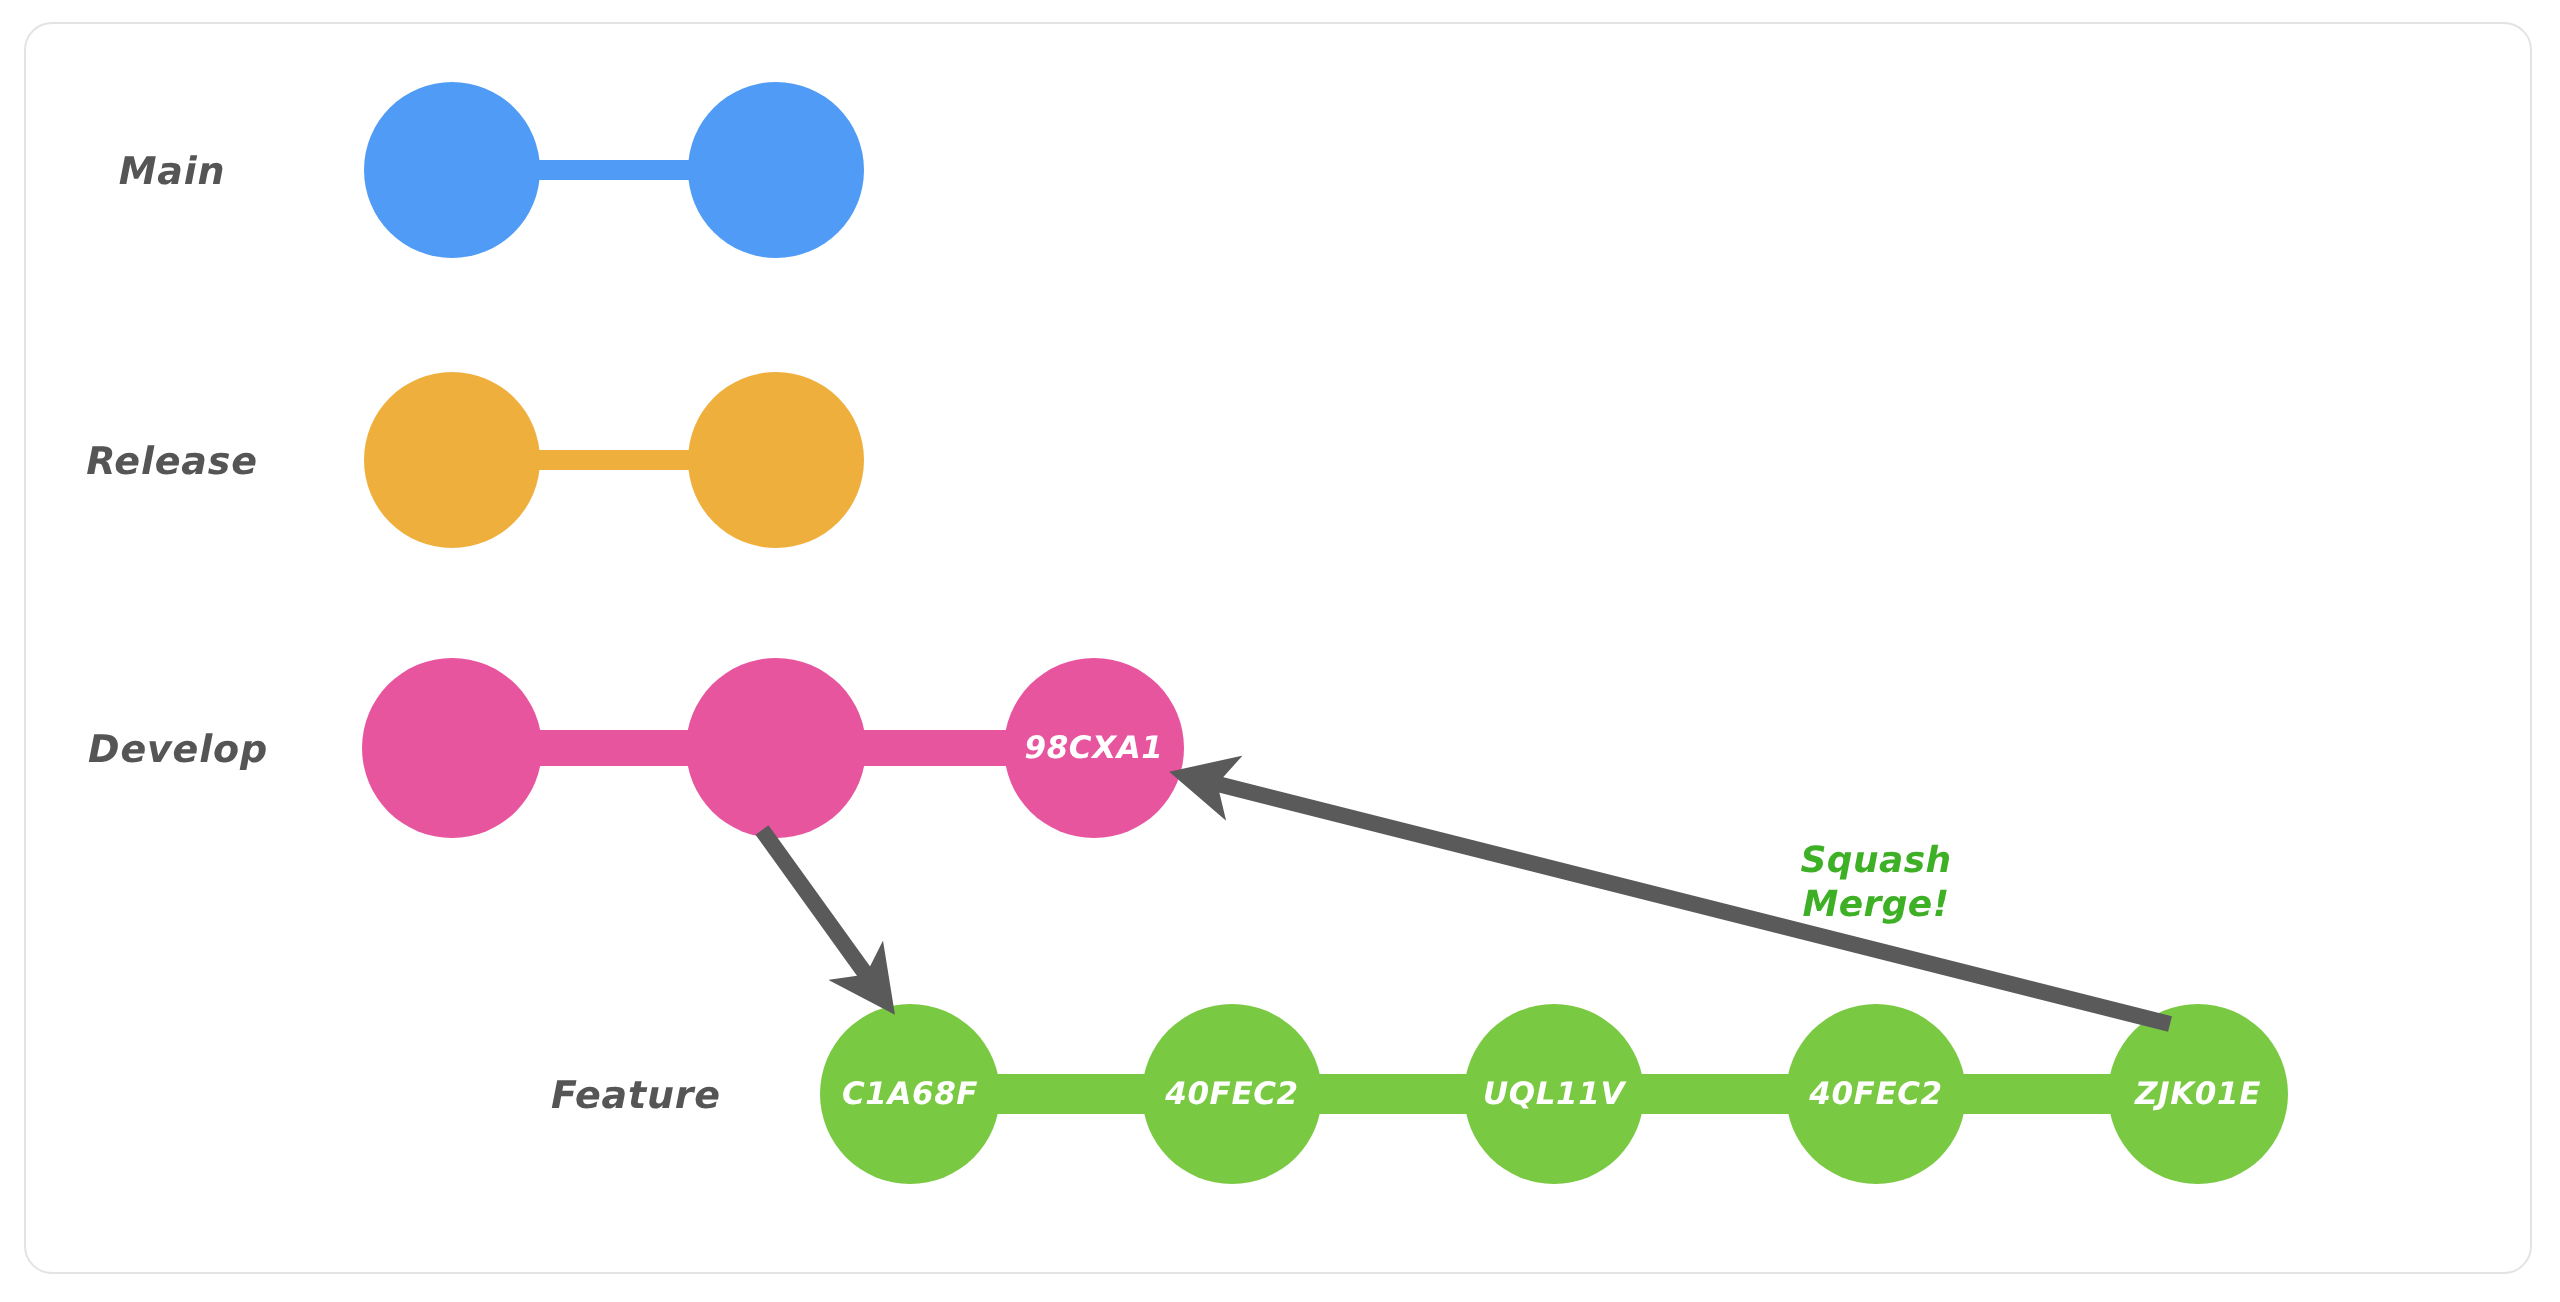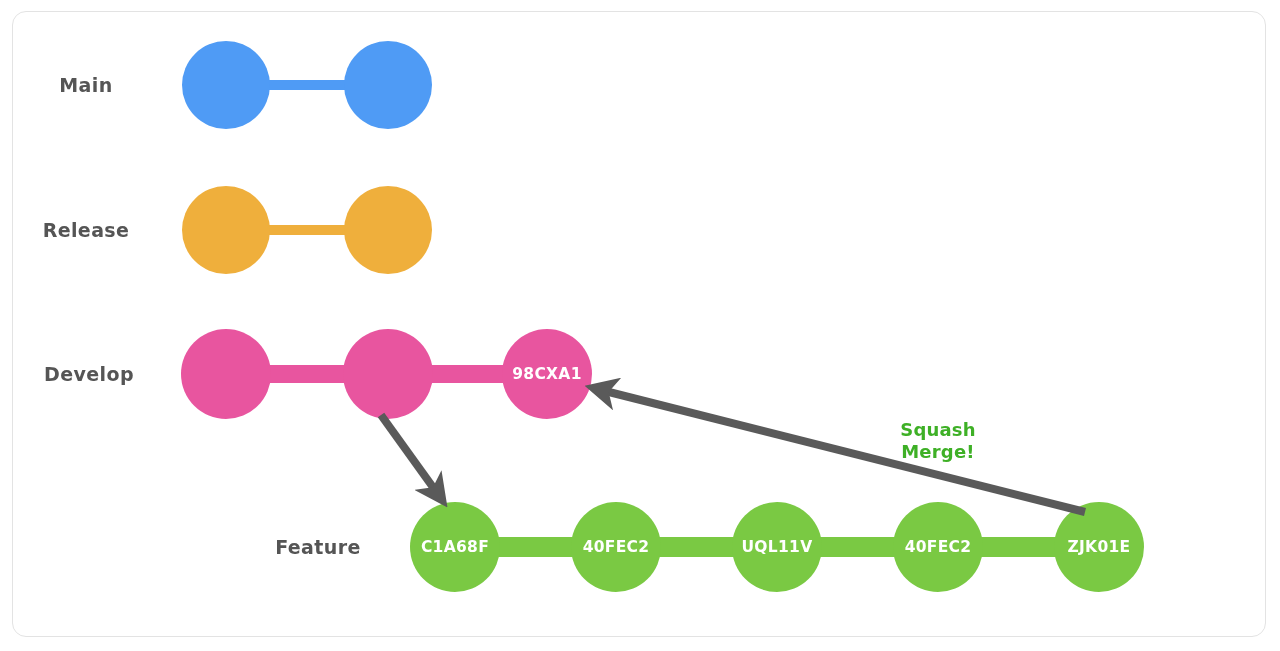--- a/index.html
+++ b/index.html
@@ -10,20 +10,21 @@
   body {
     width: 1280px;
     height: 651px;
     font-family: "Liberation Sans", sans-serif;
     overflow: hidden;
   }
   #canvas {
     position: relative;
     width: 1280px;
     height: 651px;
+    font-style: italic;
   }
   .card {
     position: absolute;
     left: 12px;
     top: 11px;
     width: 1254px;
     height: 626px;
     box-sizing: border-box;
     background: #ffffff;
     border: 1.5px solid #e3e3e3;

